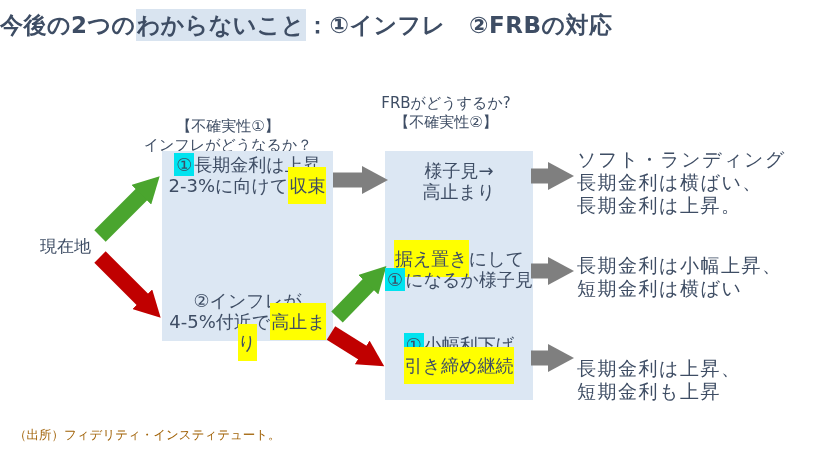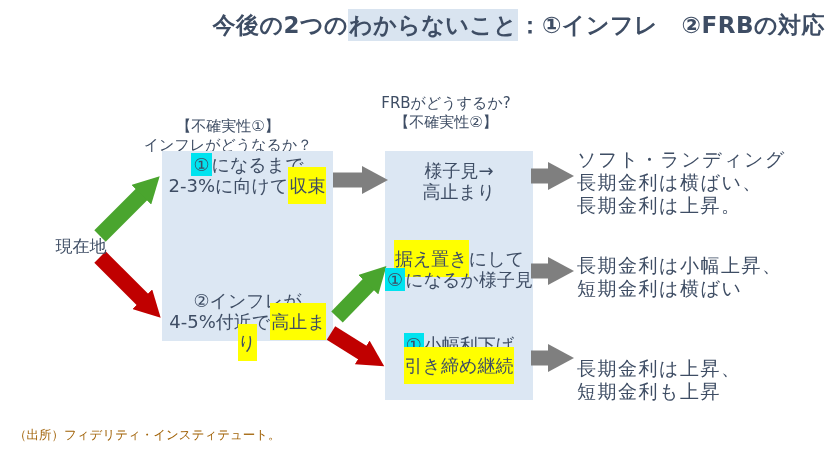--- a/index.html
+++ b/index.html
@@ -3,30 +3,30 @@
 <meta charset="utf-8">
 <style>
   :root{
     --text:#3e4d64; --box-bg:#dce7f3; --title-hl:#d9e4f0;
     --yellow:#ffff00; --cyan:#00e3ef; --green:#4aa52e; --red:#c00000; --gray:#7f7f7f;
   }
   *{box-sizing:border-box;margin:0;padding:0;}
   body{background:#fff;font-family:"DejaVu Sans","Liberation Sans",sans-serif;}
   .canvas{position:relative;width:825px;height:464px;background:#fff;overflow:hidden;}
 
-  .title{position:absolute;top:10px;left:0;width:825px;text-align:right;
+  .title{position:absolute;top:10px;left:0;width:825px;text-align:left;
          font-size:23px;font-weight:bold;color:var(--text);letter-spacing:0.5px;}
   .title .hl{background:var(--title-hl);padding:3px 1px;}
 
   .hdr{position:absolute;top:94px;width:220px;text-align:center;
        font-size:15px;line-height:19px;color:var(--text);}
   .hdr1{left:118px;margin-top:23px;}
   .hdr2{left:336px;}
 
-  .current{position:absolute;left:40px;top:235px;width:82px;text-align:center;
+  .current{position:absolute;left:40px;top:235px;width:82px;text-align:left;
            font-size:17px;color:var(--text);z-index:2;}
 
   .box{position:absolute;background:var(--box-bg);z-index:0;}
   .left-box{left:162px;top:151px;width:171px;height:190px;}
   .mid-box{left:385px;top:151px;width:148px;height:249px;}
 
   .boxtext{position:absolute;width:171px;text-align:center;font-size:18px;
            line-height:21px;color:var(--text);z-index:2;}
   .mid-text{width:148px;}
   .rowA{left:162px;top:154px;}
@@ -93,21 +93,21 @@
     <line class="ln-red" x1="100" y1="257" x2="143" y2="300" stroke-width="16" marker-end="url(#ah-red)"></line>
     <line class="ln-gray" x1="333" y1="180" x2="363" y2="180" stroke-width="15" marker-end="url(#ah-gray)"></line>
     <line class="ln-green" x1="337" y1="317" x2="369" y2="284" stroke-width="16" marker-end="url(#ah-green)"></line>
     <line class="ln-red" x1="331" y1="333" x2="363" y2="353" stroke-width="16" marker-end="url(#ah-red)"></line>
     <line class="ln-gray" x1="531" y1="176" x2="549" y2="176" stroke-width="15" marker-end="url(#ah-gray)"></line>
     <line class="ln-gray" x1="531" y1="271" x2="549" y2="271" stroke-width="15" marker-end="url(#ah-gray)"></line>
     <line class="ln-gray" x1="531" y1="358" x2="549" y2="358" stroke-width="15" marker-end="url(#ah-gray)"></line>
   </svg>
 
   <div class="boxtext rowA">
-      <div><span class="hl-cyan">①</span><span>になるまで</span></div>
+      <div><span class="hl-cyan">①</span><span>長期金利は上昇</span></div>
       <div><span>2-3%に向けて</span><span class="hl-yellow">収束</span></div>
     </div>
   <div class="boxtext rowB">
       <div><span>②インフレが</span></div>
       <div><span>4-5%付近で</span><span class="hl-yellow">高止まり</span></div>
     </div>
 
   <div class="boxtext mid-text row1">
       <div><span>様子見→</span></div>
       <div><span>高止まり</span></div>

